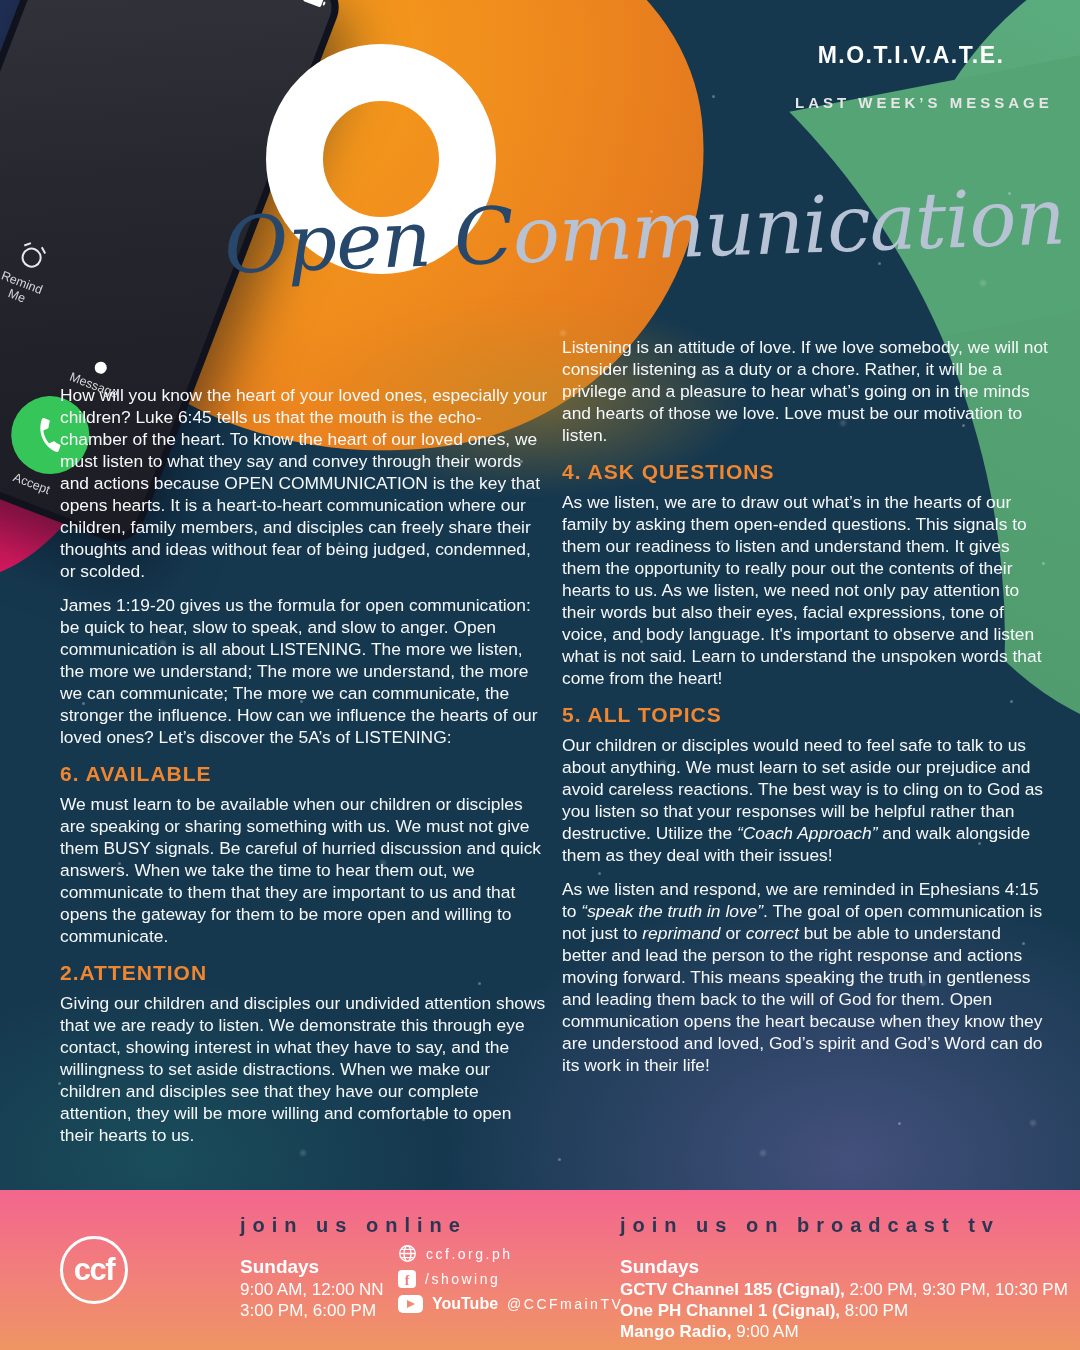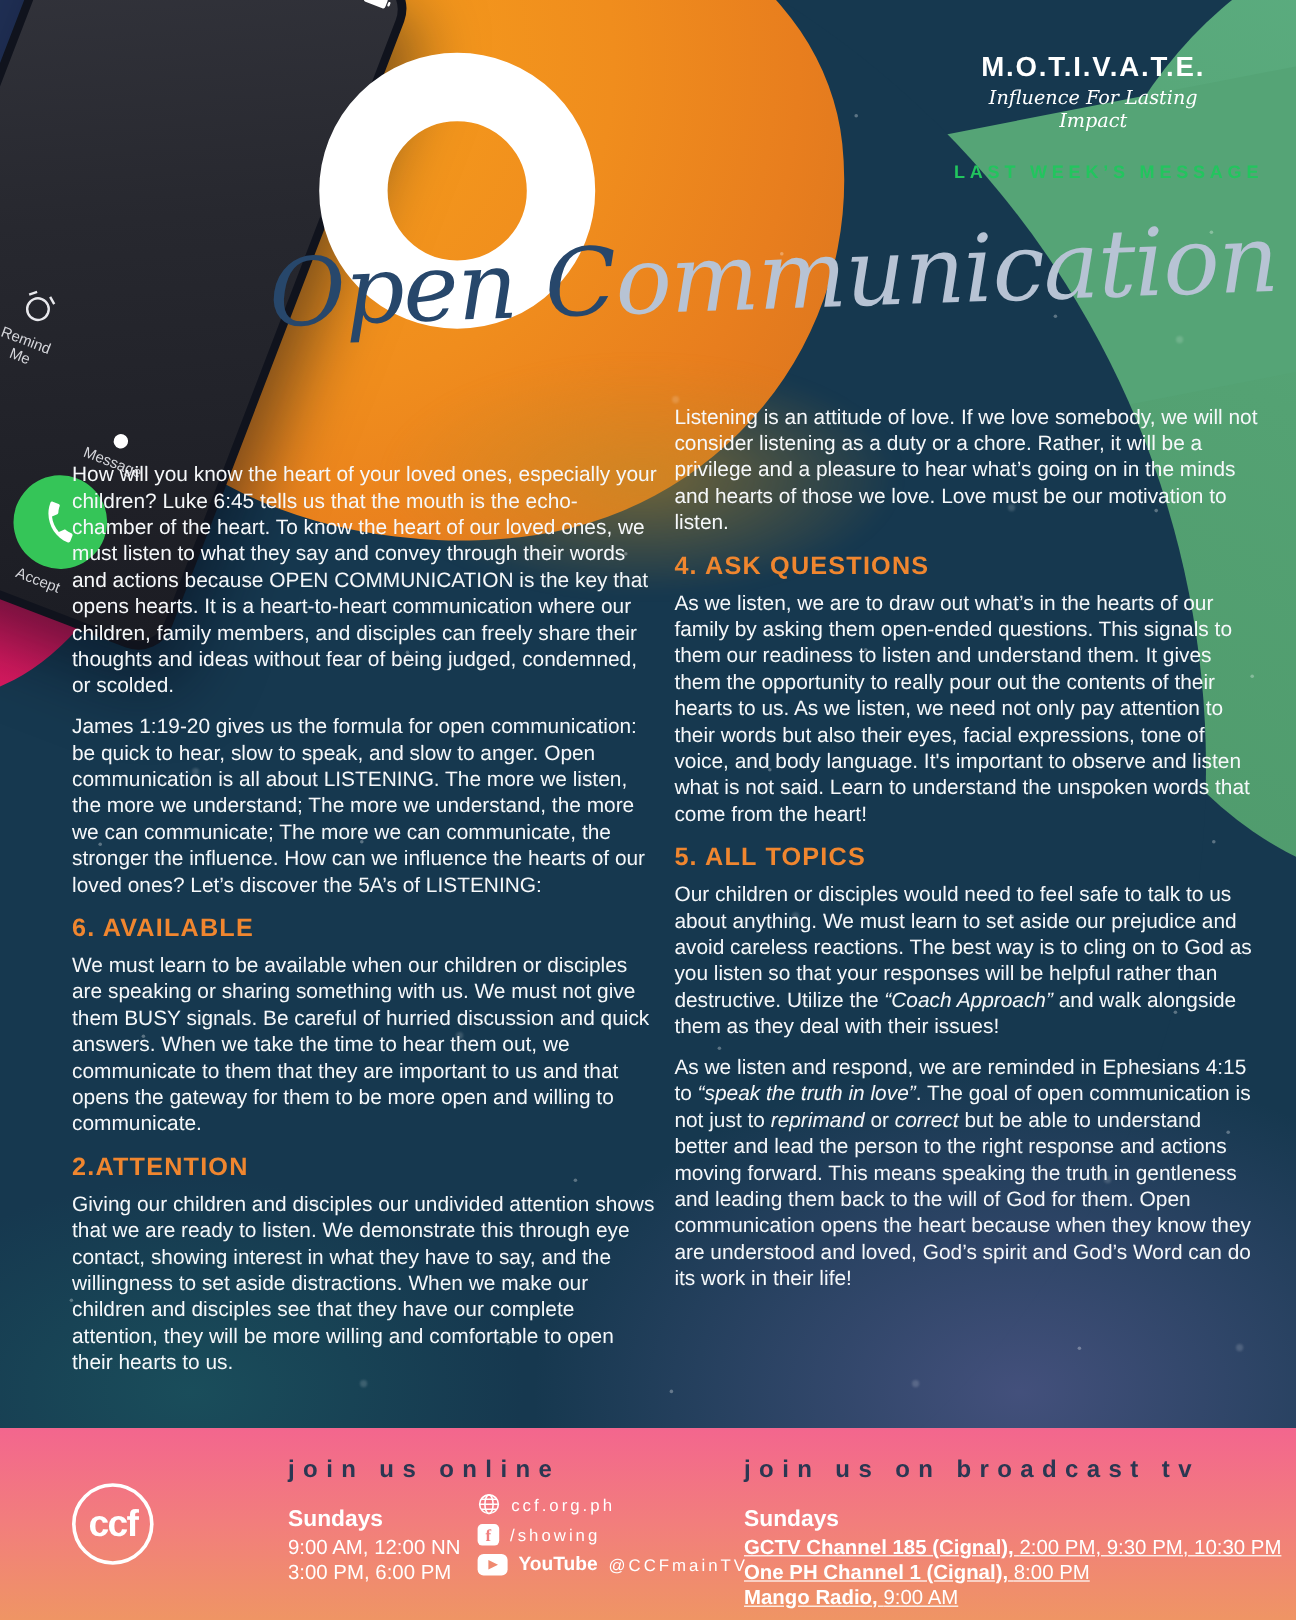--- a/index.html
+++ b/index.html
@@ -63,21 +63,21 @@
   .alarm::after{right:-4px;transform:rotate(40deg);}
   .alarm-label{display:block;margin-top:6px;font-size:12.5px;color:#d4d5da;}
   .call-btn{position:absolute;border-radius:50%;display:flex;align-items:center;justify-content:center;}
   .btn-accept{left:138px;top:476px;width:78px;height:78px;background:#35c558;}
   .msg-dot{position:absolute;left:194px;top:428px;width:12px;height:12px;border-radius:50%;background:#fff;}
 
   
   .motivate{left:795px;top:42px;width:232px;text-align:center;color:#fff;}
   .m-brand{font-size:23px;font-weight:bold;letter-spacing:1.5px;}
   .m-tag{font-family:"DejaVu Serif",serif;font-style:italic;font-size:16px;margin-top:3px;}
-  .m-kick{margin-top:25px;color:#22c55e;font-size:15px;font-weight:bold;letter-spacing:4px;white-space:nowrap;}
+  .m-kick{margin-top:25px;color:#e5e5e5;font-size:15px;font-weight:bold;letter-spacing:4px;white-space:nowrap;}
   .title{left:224px;top:186px;width:840px;transform:rotate(-2deg);
     font-family:"DejaVu Serif",serif;font-style:italic;font-size:78px;letter-spacing:-1px;white-space:nowrap;}
   .t-dark{color:#27476b;}
   .t-light{color:#b7c3d4;}
 
   
   .col{position:absolute;width:488px;color:#f6f8fa;font-size:17.4px;line-height:22px;}
   .col-left{left:60px;top:384px;}
   .col-right{left:562px;top:336px;}
   .col p{margin:0 0 12px 0;}
@@ -93,21 +93,21 @@
     border-radius:50%;color:#fff;display:flex;align-items:center;justify-content:center;
     font-size:31px;font-weight:bold;letter-spacing:-1.5px;box-sizing:border-box;}
   .f-h{position:absolute;color:#2b3752;font-size:20px;font-weight:bold;letter-spacing:7px;white-space:nowrap;}
   .h-online{left:240px;top:24px;}
   .h-tv{left:620px;top:24px;}
   .sched{position:absolute;color:#fff;}
   .online-sched{left:240px;top:52px;}
   .tv-sched{left:620px;top:52px;}
   .f-day{font-size:19px;font-weight:bold;line-height:24px;margin-top:13px;}
   .f-times{font-size:17px;line-height:21px;}
-  .b-line{font-size:17px;line-height:21px;text-decoration:underline;}
+  .b-line{font-size:17px;line-height:21px;}
   .links{position:absolute;left:398px;top:54px;color:#fff;}
   .link-row{display:flex;align-items:center;gap:9px;margin-bottom:7px;}
   .link-label{font-size:14px;letter-spacing:2.5px;}
   .fb-badge{width:18px;height:18px;background:#fff;border-radius:4px;color:#f07d7d;
     font-weight:bold;font-size:14px;display:flex;align-items:flex-end;justify-content:center;
     font-family:"Liberation Serif",serif;line-height:1;}
   .yt-badge{width:25px;height:18px;background:#fff;border-radius:5px;position:relative;}
   .yt-badge::after{content:"";position:absolute;left:9px;top:4.5px;
     border-left:8px solid #ef8a70;border-top:4.5px solid transparent;border-bottom:4.5px solid transparent;}
   .yt-word{font-size:16px;font-weight:bold;letter-spacing:0;}
@@ -154,21 +154,20 @@
         </div>
         <div class="p-label" style="left:138px;top:560px;width:78px;">Accept</div>
       </div>
     </div>
   </div>
 
   <div class="abs o-ring"></div>
 
   <div class="abs motivate">
     <div class="m-brand">M.O.T.I.V.A.T.E.</div>
-    <div class="m-tag">Influence For Lasting Impact</div>
     <div class="m-kick">LAST WEEK’S MESSAGE</div>
   </div>
 
   <div class="abs title">
     <span class="t-dark">Open C</span><span class="t-light">ommunication</span>
   </div>
 
   <div class="col col-left">
       <p><span>How will you know the heart of your loved ones, especially your children? Luke 6:45 tells us that the mouth is the echo-chamber of the heart. To know the heart of our loved ones, we must listen to what they say and convey through their words and actions because OPEN COMMUNICATION is the key that opens hearts. It is a heart-to-heart communication where our children, family members, and disciples can freely share their thoughts and ideas without fear of being judged, condemned, or scolded.</span></p>
       <p><span>James 1:19-20 gives us the formula for open communication:  be quick to hear, slow to speak, and slow to anger.  Open communication is all about LISTENING. The more we listen, the more we understand; The more we understand, the more we can communicate; The more we can communicate, the stronger the influence. How can we influence the hearts of our loved ones? Let’s discover the 5A’s of LISTENING:</span></p>

